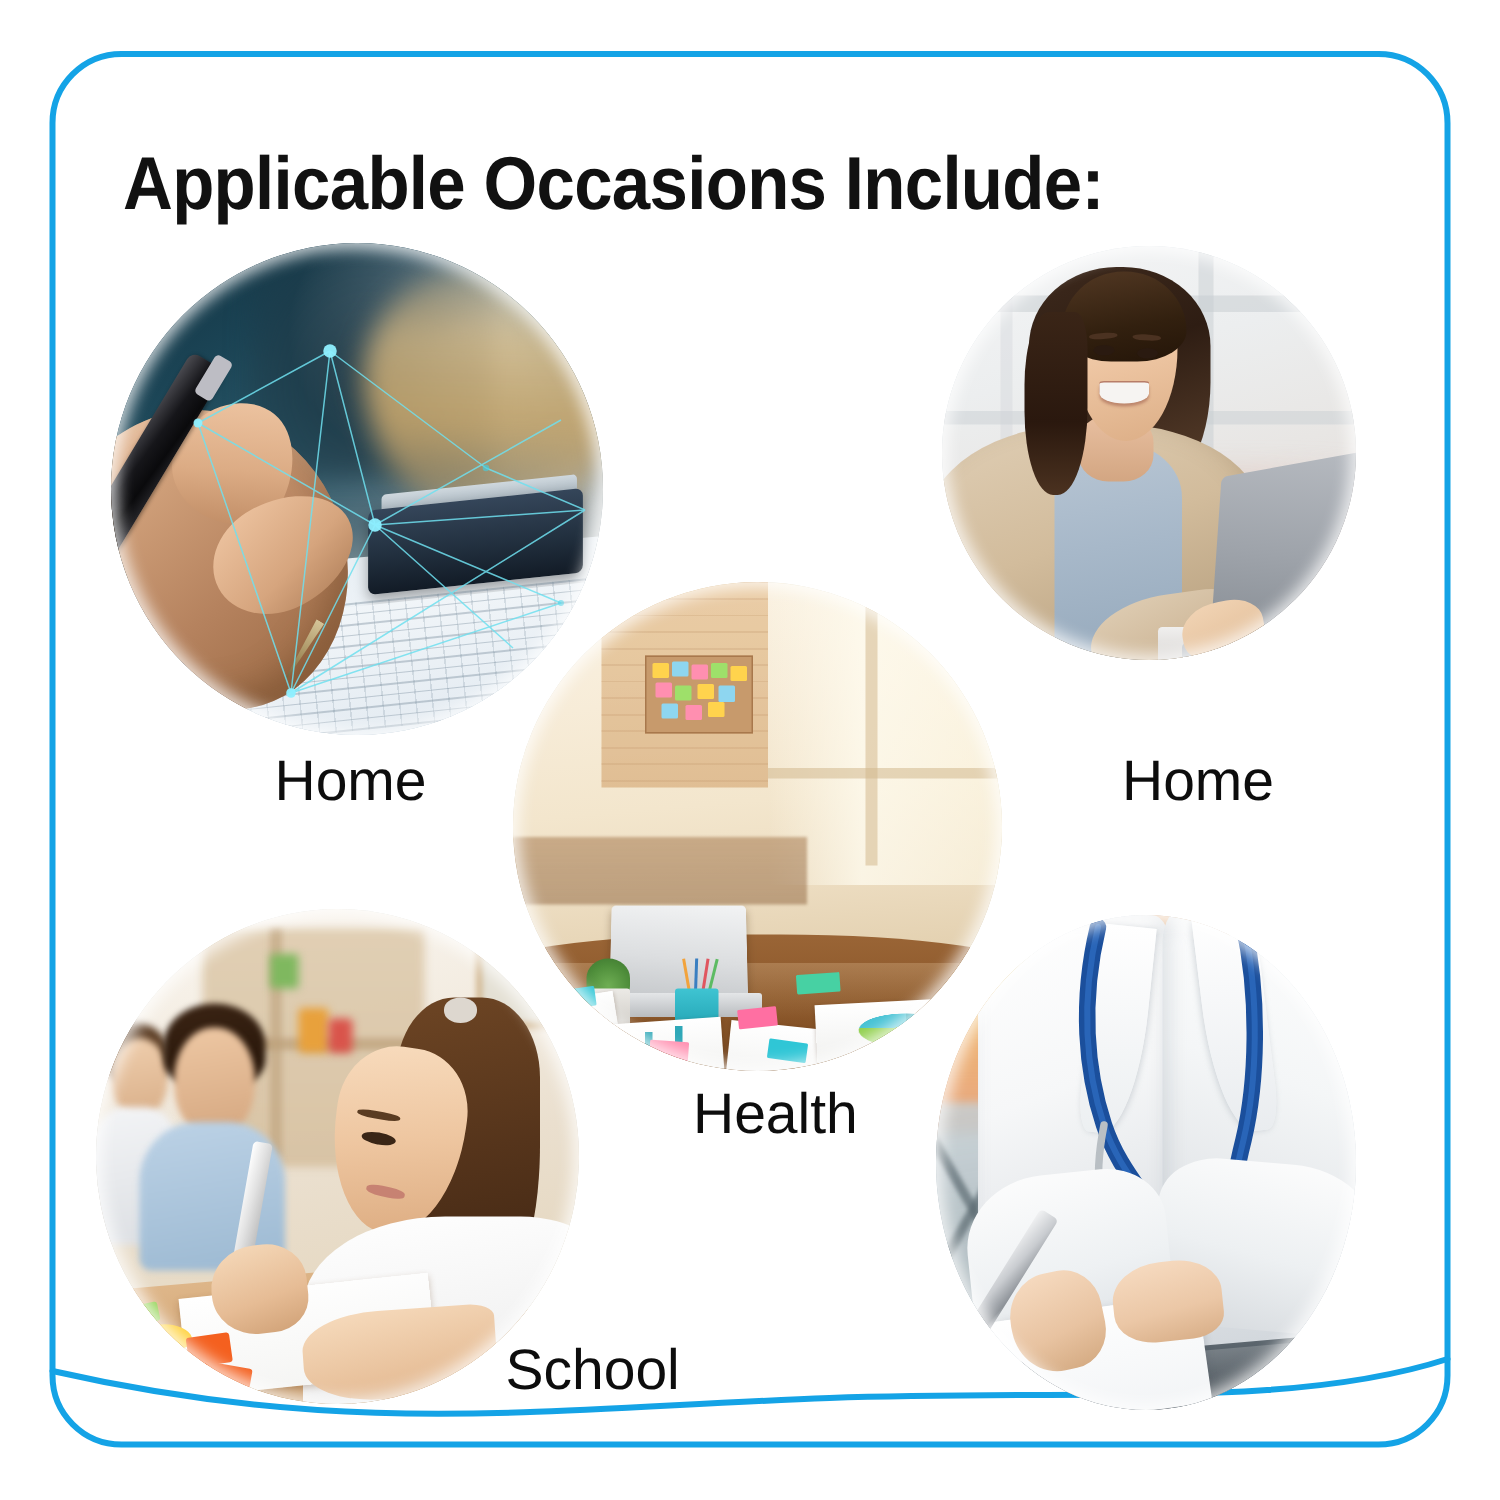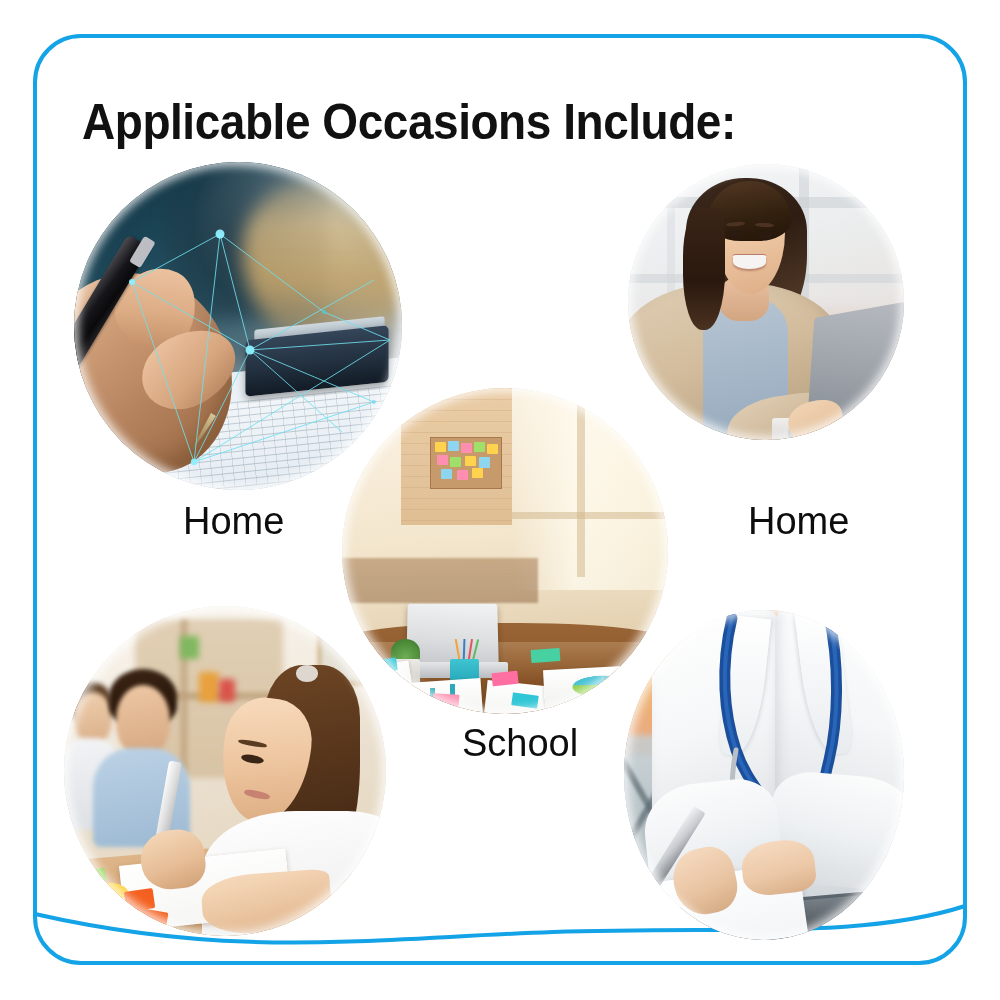--- a/index.html
+++ b/index.html
@@ -752,21 +752,21 @@
       </div>
       <div class="layer off-pie"></div>
       <div class="off-sticky" style="left:9%;  bottom:13%; width:8%; height:4%;  background:#2fc6d6; transform:rotate(-8deg);"></div>
       <div class="off-sticky" style="left:4%;  bottom:8%;  width:9%; height:4%;  background:#ffd34d; transform:rotate(-5deg);"></div>
       <div class="off-sticky" style="left:28%; bottom:2%;  width:8%; height:4%;  background:#ff8fb0; transform:rotate(4deg);"></div>
       <div class="off-sticky" style="left:46%; bottom:9%;  width:8%; height:4%;  background:#ff6fa2; transform:rotate(-6deg);"></div>
       <div class="off-sticky" style="left:52%; bottom:2%;  width:8%; height:4%;  background:#2fc6d6; transform:rotate(8deg);"></div>
       <div class="off-sticky" style="left:58%; bottom:16%; width:9%; height:4%;  background:#47d1a3; transform:rotate(-4deg);"></div>
     </div>
   </div>
-  <div class="caption" style="left:462px; top:722px;">School</div>
+  <div class="caption" style="left:462px; top:722px;">Health</div>
 
   <div class="photo" id="photo-school">
     <div class="scene">
       <div class="layer sch-bg"></div>
       <div class="layer sch-shelf"></div>
       <div class="layer sch-shelf-line1"></div>
       <div class="layer sch-shelf-line2"></div>
       <div class="layer sch-toy1"></div>
       <div class="layer sch-toy2"></div>
       <div class="layer sch-toy3"></div>
@@ -789,20 +789,21 @@
       <div class="layer sch-paper"></div>
       <div class="layer sch-arm"></div>
       <div class="layer sch-pen"></div>
       <div class="layer sch-hand"></div>
       <div class="sch-letter" style="left:5%;  bottom:16%; width:8%;  height:4%;  background:#8fd14f; transform:rotate(-12deg);"></div>
       <div class="sch-letter" style="left:10%; bottom:11%; width:10%; height:5%;  background:#ffd23f; transform:rotate(6deg); border-radius:50%;"></div>
       <div class="sch-letter" style="left:19%; bottom:8%;  width:9%;  height:6%;  background:#f4601f; transform:rotate(-8deg);"></div>
       <div class="sch-letter" style="left:22%; bottom:2%;  width:10%; height:6%;  background:#f4601f; transform:rotate(10deg);"></div>
     </div>
   </div>
+  <div class="caption" style="left:337px; top:893px;">School</div>
 
   <div class="photo" id="photo-health">
     <div class="scene">
       <div class="layer hc-bg"></div>
       <div class="layer hc-blur-shelf"></div>
       <div class="layer hc-blur-chair"></div>
       <div class="layer hc-chair-x"></div>
       <div class="layer hc-neck"></div>
       <div class="layer hc-sweater"></div>
       <div class="layer hc-coat-l"></div>

